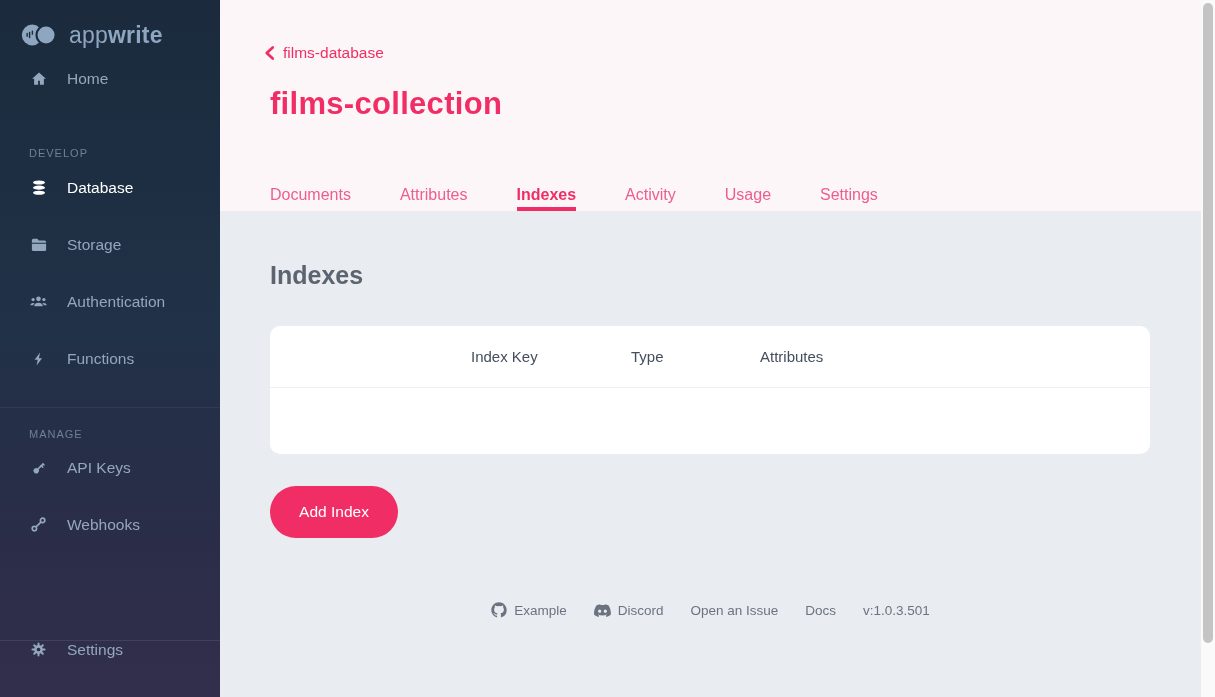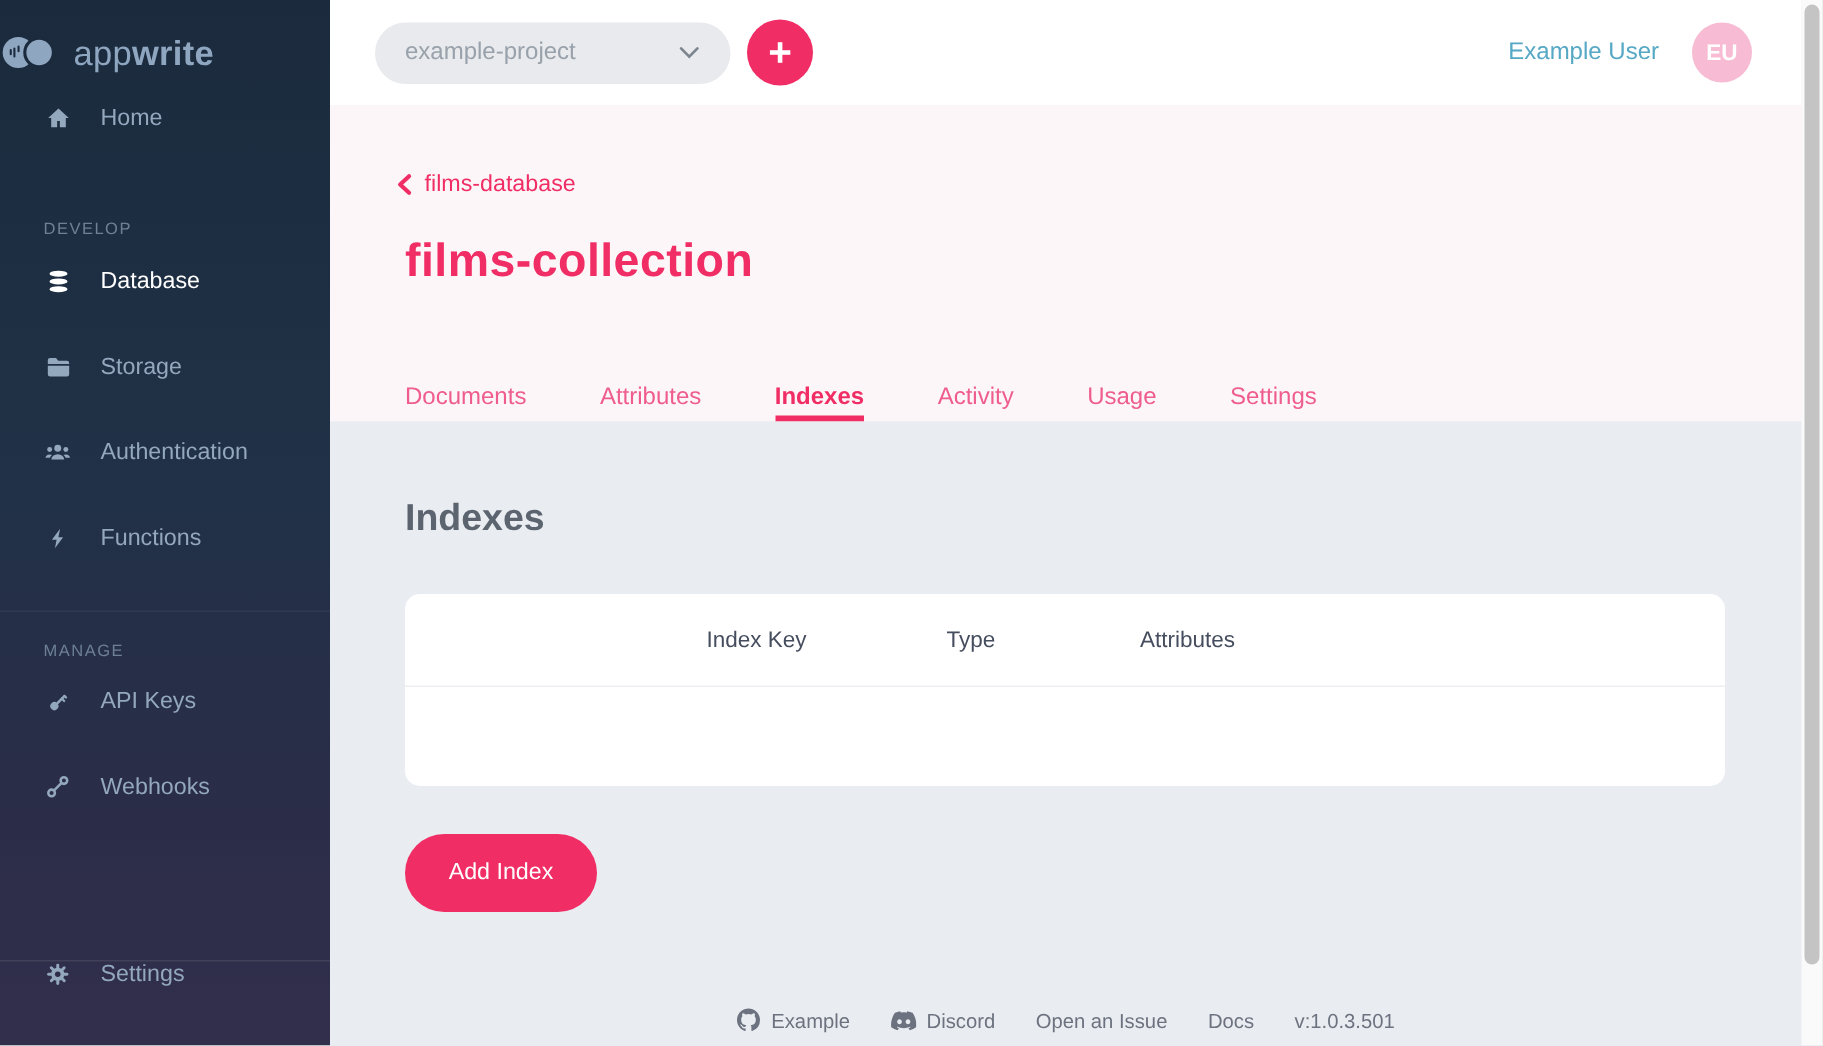--- a/index.html
+++ b/index.html
@@ -2,21 +2,21 @@
 <html><head>
 <meta charset="utf-8">
 <style>
   * { margin:0; padding:0; box-sizing:border-box; }
   html,body { width:1215px; height:697px; overflow:hidden; }
   body { font-family:"Liberation Sans", sans-serif; position:relative; background:#e9edf1; }
 
   
   .sidebar { position:absolute; left:0; top:0; width:220px; height:697px;
     background:linear-gradient(180deg,#1b2b3d 0%,#213147 48%,#2b2d48 78%,#322f4c 100%); z-index:3; }
-  .logo-row { height:70px; display:flex; align-items:center; gap:9px;text-align:right; }
+  .logo-row { height:70px; display:flex; align-items:center; padding-left:20px; gap:9px;text-align:right; }
   .logo-text { font-size:23px; color:#8ea6bf; letter-spacing:.2px; }
   .logo-text .bold { font-weight:700; }
   .side-item { height:57px; display:flex; align-items:flex-start; padding-left:29px; gap:19px;
     color:#93a7bd; font-size:15.5px; cursor:pointer; }
   .side-item .ic { width:19px; display:flex; justify-content:center; color:#93a7bd; }
   .side-item.active { color:#ffffff; }
   .side-item.active .ic { color:#ffffff; }
   .side-label { height:52px; display:flex; align-items:center; padding-left:29px;
     font-size:11px; letter-spacing:1px; color:#6e8095; }
   .side-label.hairline { border-top:1px solid rgba(255,255,255,0.05); }
@@ -190,37 +190,20 @@
           <circle cx="12" cy="12" r="2.6" fill="#2f2c47"></circle>
         </svg>
       </span>
       <span>Settings</span>
     </div>
   </div>
 </aside>
 
 <div class="main">
 
-  <header class="topbar">
-    <div class="proj-pill">
-      <span>example-project</span>
-      <span>
-        <svg width="15" height="10" viewBox="0 0 16 11" fill="none" stroke="#7d8590" stroke-width="2" stroke-linecap="round">
-            <path d="M2 2.5 8 8.5 14 2.5"></path>
-          </svg>
-      </span>
-    </div>
-    <button class="add-btn"><span>+</span></button>
-    <div class="topbar-right">
-      <a class="user-link">Example User</a>
-      <div class="avatar">
-          <span>EU</span>
-        </div>
-    </div>
-  </header>
 
   <section class="page-head">
     <div class="breadcrumb">
       <span>
         <svg width="11" height="16" viewBox="0 0 12 16" fill="none" stroke="#f02e65" stroke-width="3" stroke-linecap="round" stroke-linejoin="round">
             <path d="M9.5 2 3 8 l6.5 6"></path>
           </svg>
       </span>
       <span>films-database</span>
     </div>

